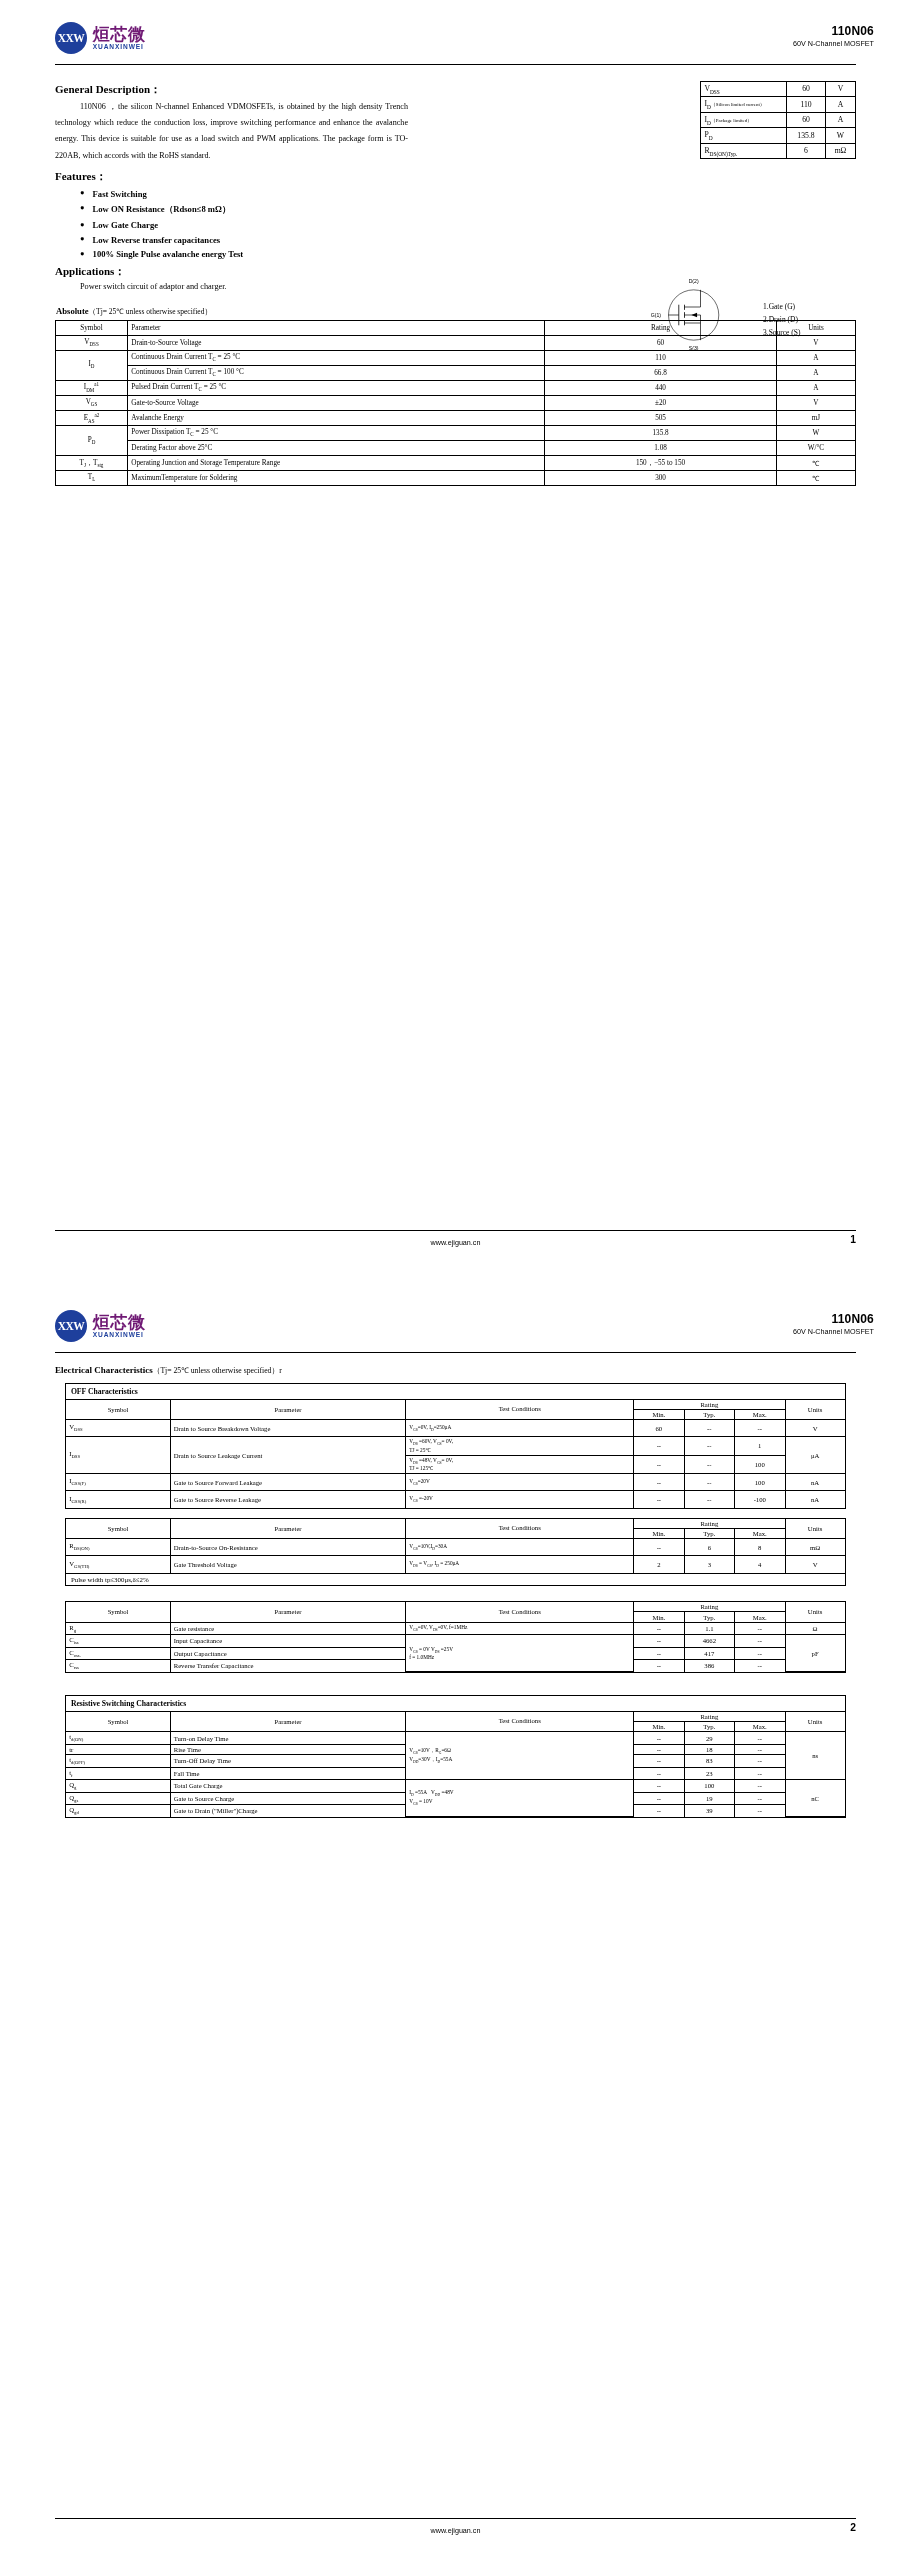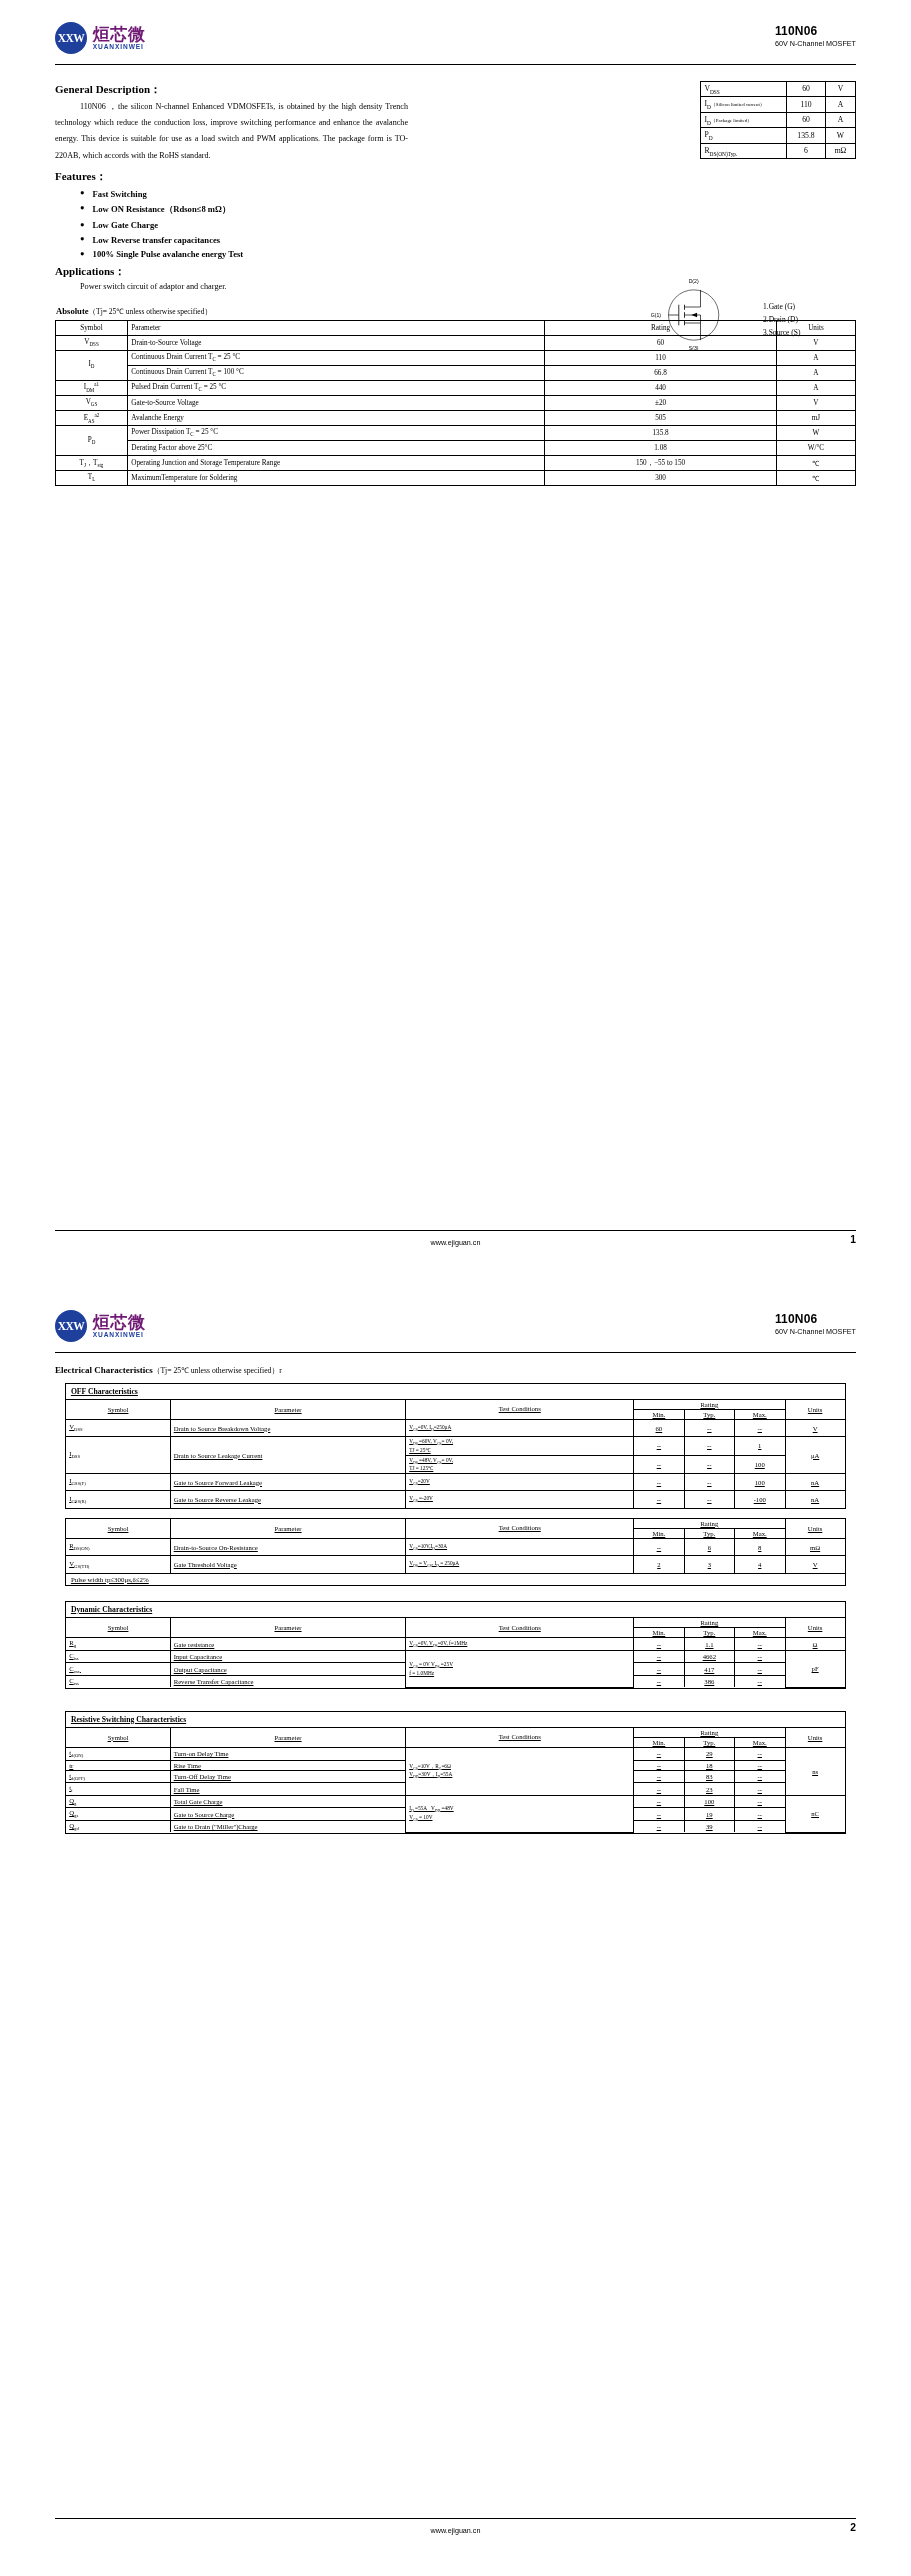--- a/index.html
+++ b/index.html
@@ -36,21 +36,21 @@
   .logo-text { margin-left: 5.7px; }
   .logo-cn {
     font-family: "DejaVu Sans", sans-serif;
     font-size: 17px; font-weight: bold; color: #701a75; line-height: 1.05;
     letter-spacing: 0.6px;
   }
   .logo-en {
     font-family: "Liberation Sans", sans-serif;
     font-size: 6.6px; color: #1e3f9c; letter-spacing: 0.9px; font-weight:bold;
   }
-  .hdr-right { position:absolute; right:55px; top:24px; }
+  .hdr-right { position:absolute; right:37px; top:24px; text-align:right; }
   .hdr-part {
     font-family: "Liberation Sans", sans-serif;
     font-size: 12px; font-weight: bold; letter-spacing: 0.2px;
   }
   .hdr-sub {
     font-family: "Liberation Sans", sans-serif;
     font-size: 7.2px; margin-top: 1.1px;
   }
   .hdr-rule {
     position:absolute; left:55px; right:55px; top:64px;
@@ -362,21 +362,21 @@
       <div class="hdr-sub">60V N-Channel MOSFET</div>
     </div>
     <div class="hdr-rule"></div>
   </div>
 
   <div class="body2">
     <div class="ec-title">
       <span>Electrical Characteristics</span><span style="font-weight:normal;font-size:7.7px;">（Tj= 25℃ unless otherwise specified）r</span>
     </div>
 
-    <div style="padding:0 10.3px;text-decoration:underline;">
+    <div style="padding:0 10.3px;">
 
       <div class="blockwrap">
         <div class="blockhead">OFF Characteristics</div>
         <table class="ec">
           <tbody>
               <tr>
             <td class="sym hdrc" rowspan="2" style="border-top:none;">Symbol</td>
             <td class="param hdrc" rowspan="2" style="border-top:none;">Parameter</td>
             <td class="cond hdrc" rowspan="2" style="font-size:6.7px;border-top:none;">Test Conditions</td>
             <td class="hdrc" colspan="3" style="border-top:none;">Rating</td>
@@ -465,21 +465,20 @@
             <td class="ty">3</td>
             <td class="mx">4</td>
             <td class="units">V</td>
           </tr>
         </tbody>
           </table>
         <div class="pulse-note">Pulse width tp≤300μs,δ≤2%</div>
       </div>
 
       <div class="blockwrap" style="margin-top:15px;">
-        <div class="blockhead">Dynamic Characteristics</div>
         <table class="ec">
           <tbody>
               <tr>
             <td class="sym hdrc" rowspan="2" style="border-top:none;">Symbol</td>
             <td class="param hdrc" rowspan="2" style="border-top:none;">Parameter</td>
             <td class="cond hdrc" rowspan="2" style="font-size:6.7px;border-top:none;">Test Conditions</td>
             <td class="hdrc" colspan="3" style="border-top:none;">Rating</td>
             <td class="units hdrc" rowspan="2" style="border-top:none;">Units</td>
           </tr>
           <tr>

